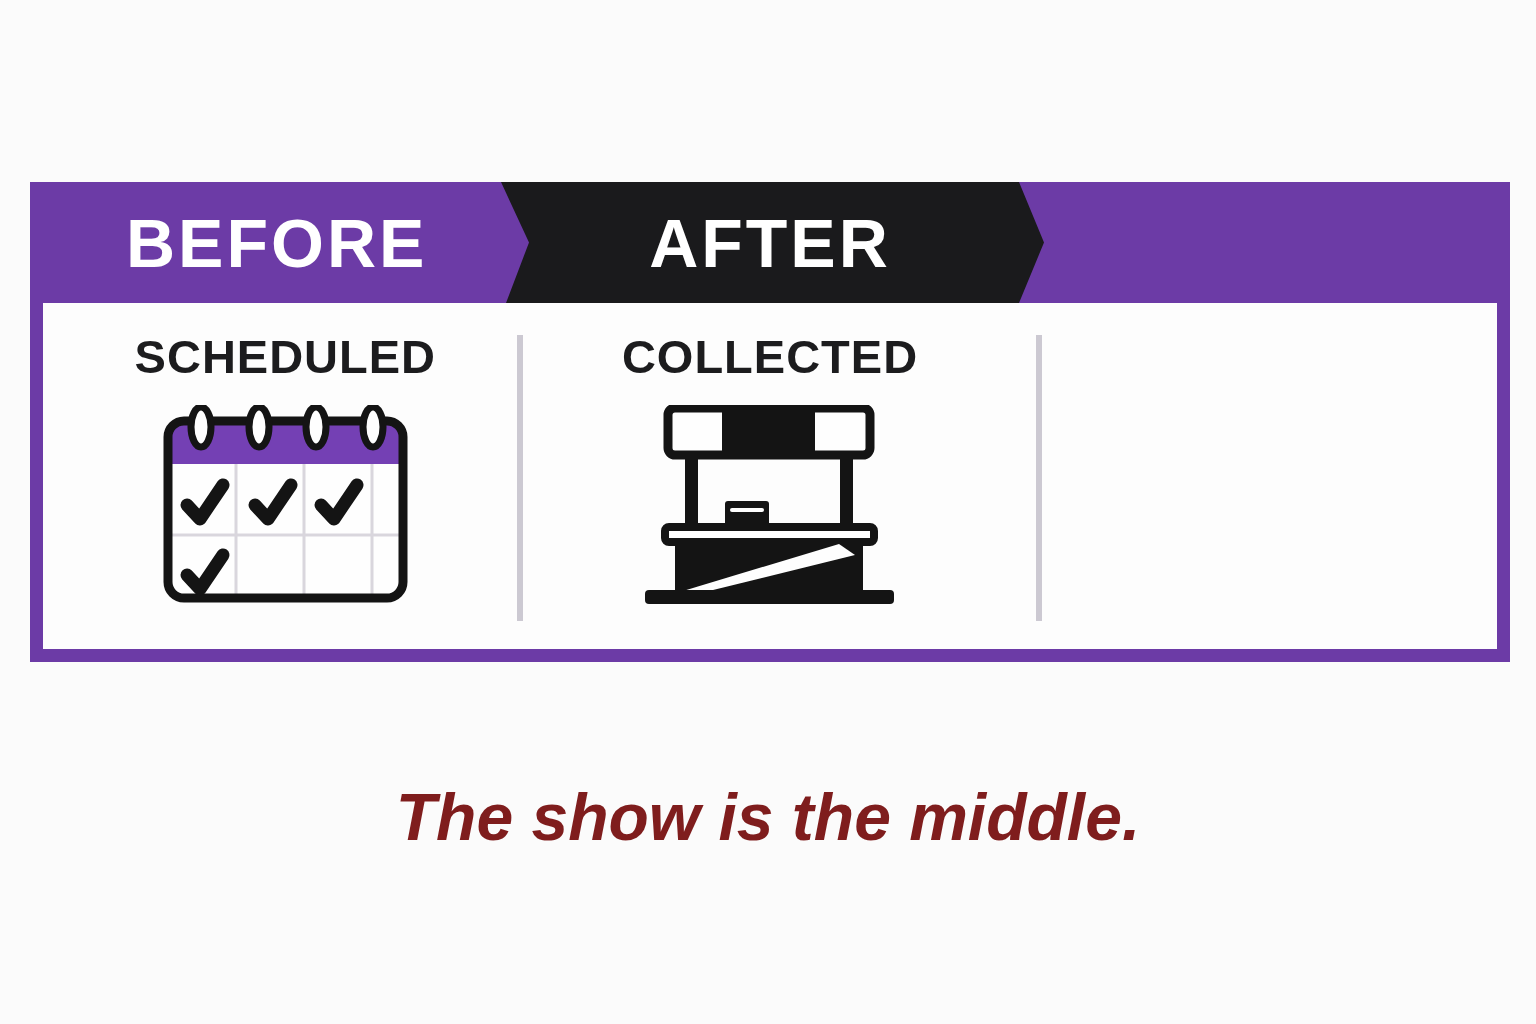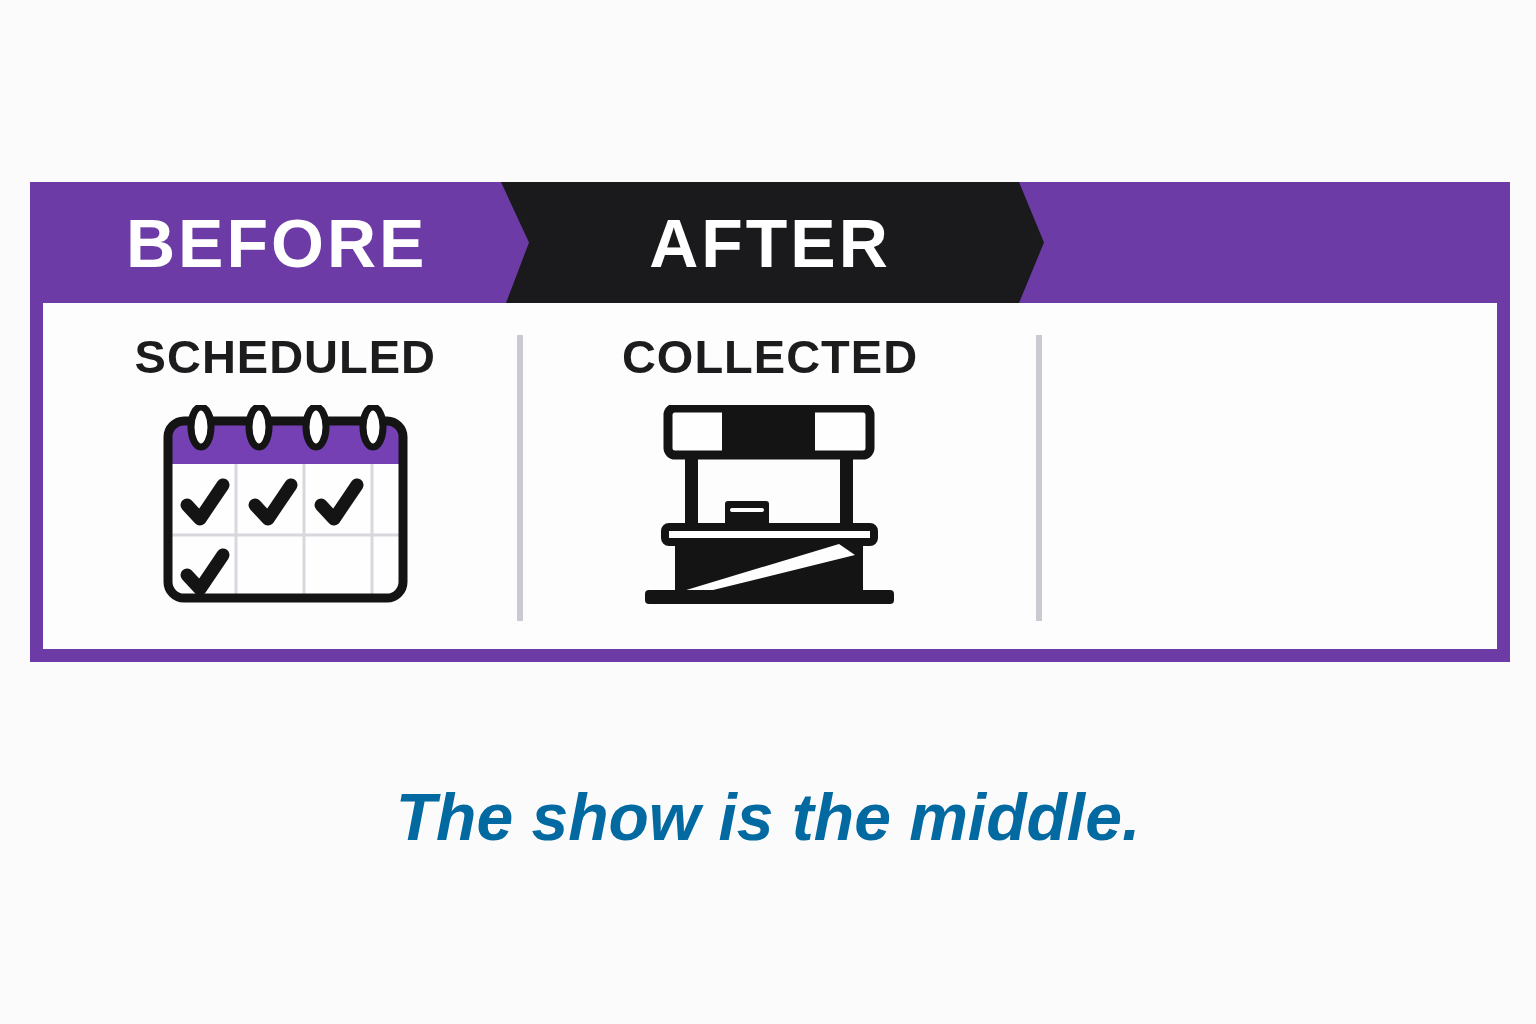--- a/index.html
+++ b/index.html
@@ -43,21 +43,21 @@
     letter-spacing:1px; color:#1C1C1E; line-height:1.2;
   }
   .icon-svg { margin-top:20px; display:block; }
   .ink { fill:#141414; }
   .paper { fill:#FEFEFE; }
   .outline { fill:none; stroke:#141414; }
   .caption {
     position:absolute; left:0; right:0; top:784px;
     text-align:center;
     font-size:66px; font-weight:bold; font-style:italic;
-    color:#0369a1; line-height:1;
+    color:#7f1d1d; line-height:1;
   }
 </style>
 </head>
 <body>
 
 <div class="page">
 
   <div class="card">
 
     <div class="banner">

